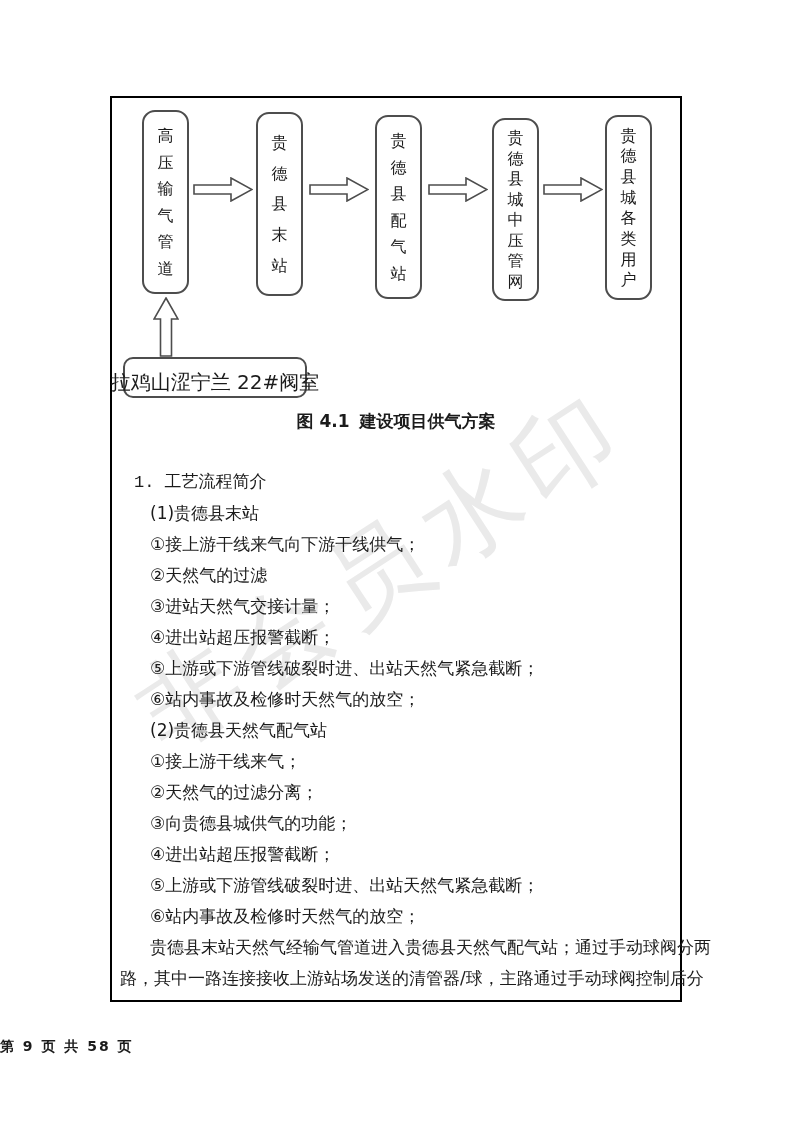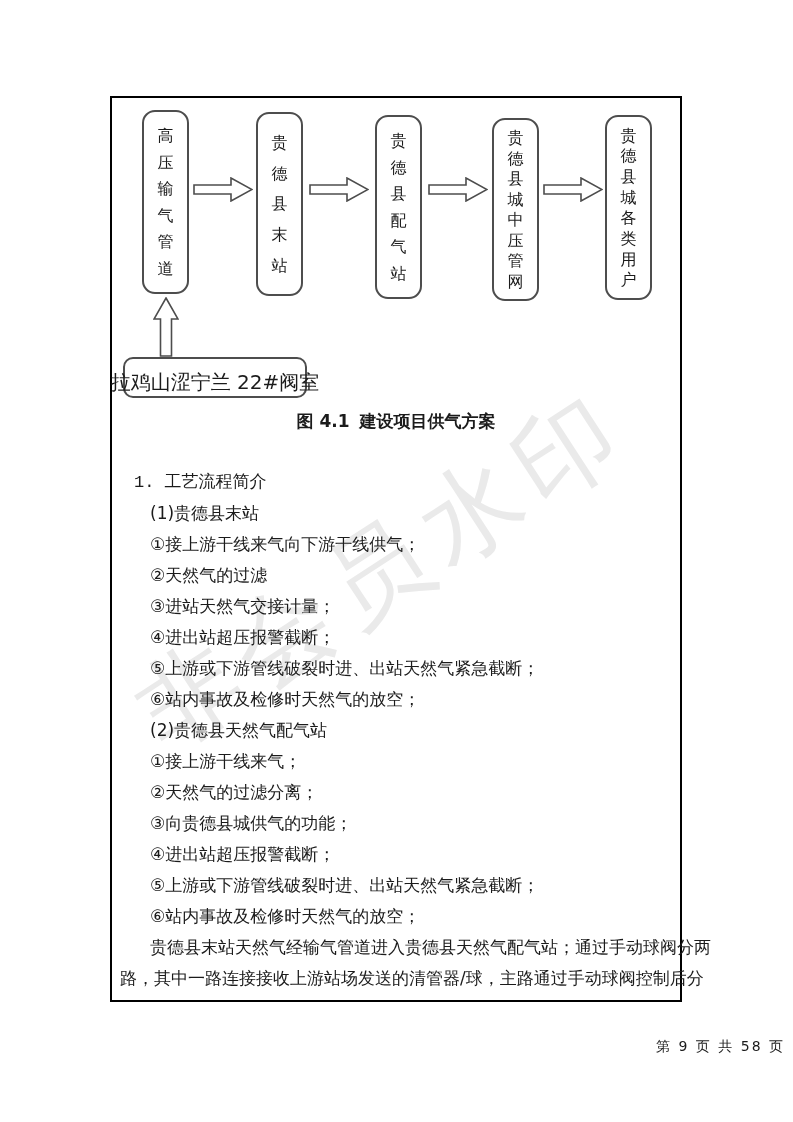--- a/index.html
+++ b/index.html
@@ -39,22 +39,22 @@
   .caption{
     position:absolute;left:110px;top:410px;width:572px;display:flex;
     justify-content:center;gap:10px;font-weight:bold;font-size:17px;z-index:2;
   }
   .body-text{position:absolute;left:110px;top:467px;width:578px;font-size:17px;z-index:2;}
   .line{height:31px;line-height:31px;white-space:nowrap;}
   .ind-a{padding-left:24px;font-family:Liberation Mono, monospace;}
   .ind-b{padding-left:40px;}
   .ind-c{padding-left:10px;}
   .footer{
-    position:absolute;left:0;top:1038px;width:785px;text-align:right;
-    font-size:14px;letter-spacing:2px;z-index:2;
+    position:absolute;left:0;top:1038px;width:785px;text-align:left;
+    font-size:14px;letter-spacing:2px;z-index:2;font-weight:bold;
   }
   svg{display:block;}
 </style>
 </head>
 <body>
 
 <div class="page">
 
   <div class="watermark" style="color: rgb(234, 234, 234);">非会员水印</div>
 

